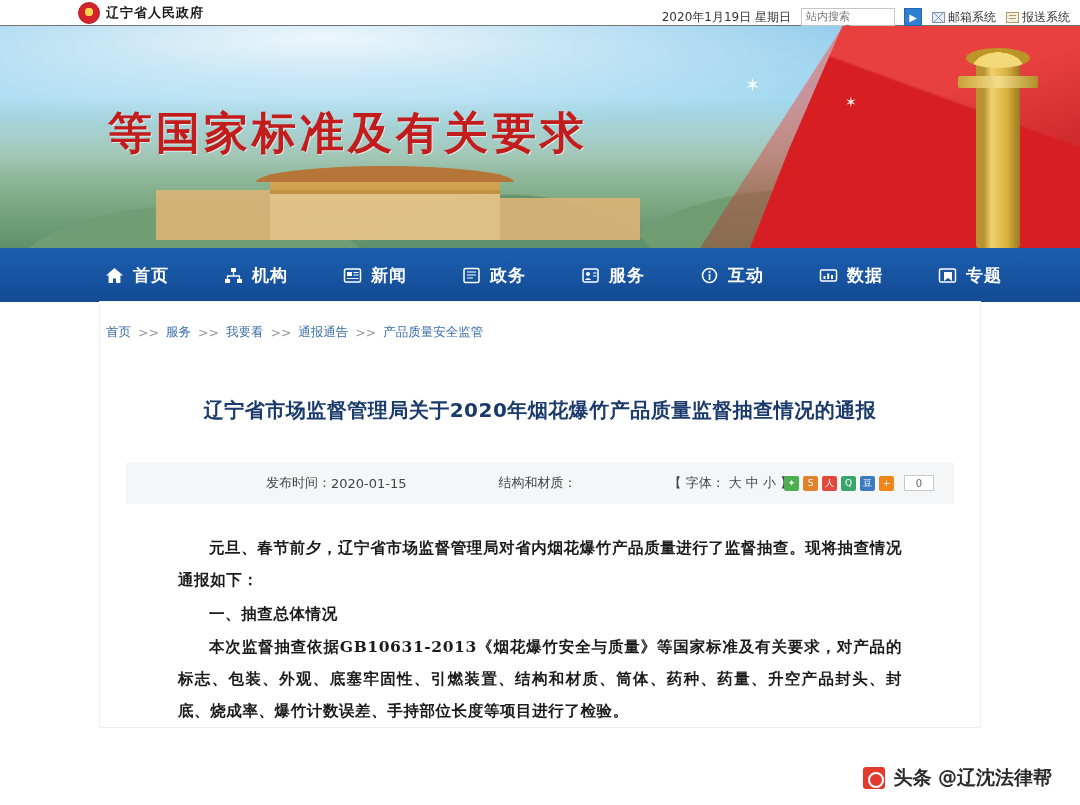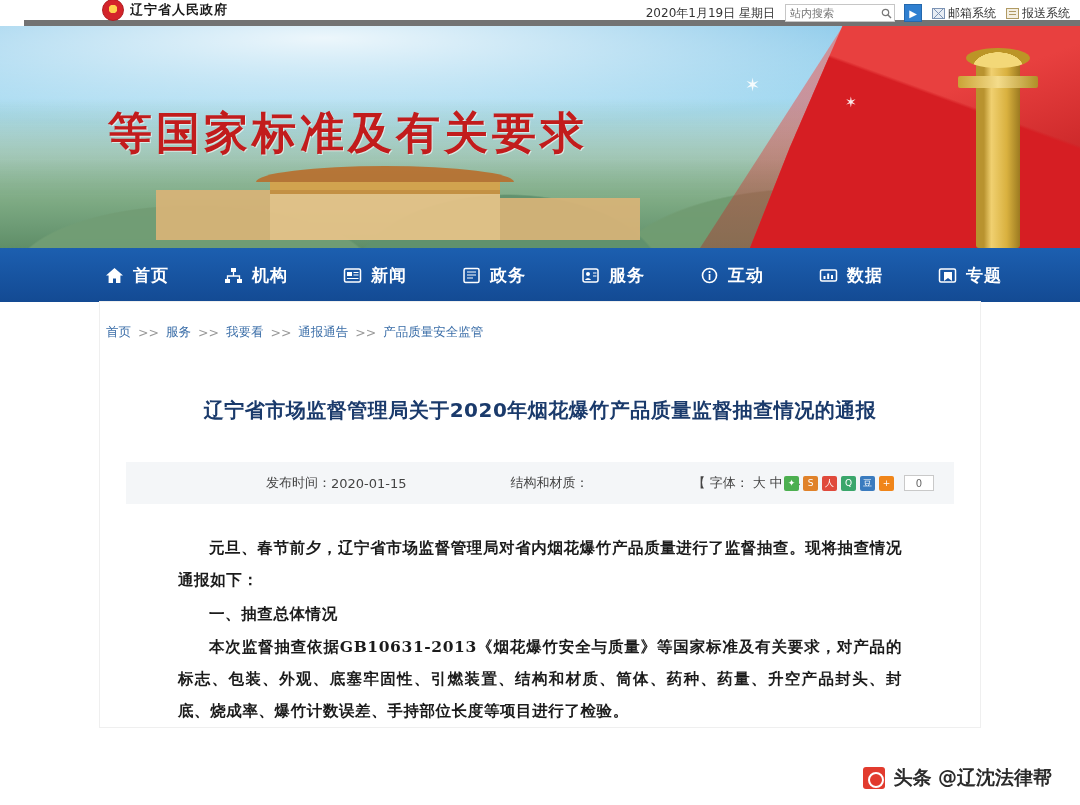--- a/index.html
+++ b/index.html
@@ -9,52 +9,51 @@
     font-family: "DejaVu Sans", "Liberation Sans", sans-serif;
     background: #ffffff;
     overflow: hidden;
   }
   .page { position: relative; width: 1080px; height: 805px; background: #fff; }
 
   
   .topbar {
     height: 26px;
     background: #ffffff;
-    border-bottom: 6px solid #737373;
+    border-bottom: 1px solid #737373;
     display: flex;
     align-items: center;
     font-size: 12px;
     color: #333;
     position: relative;
-    margin-left: 24px;
   }
   .gov-emblem {
     width: 22px; height: 22px; margin-left: 78px;
     border-radius: 50%;
     background: radial-gradient(circle at 50% 45%, #ffd24d 0 28%, #d4242a 30% 100%);
     border: 1px solid #b01d22;
     flex: none;
   }
   .gov-name {
     margin-left: 6px;
     font-size: 13px;
     color: #1a1a1a;
     letter-spacing: 1px;
     font-weight: bold;
   }
   .topbar-right {
     position: absolute; right: 10px; top: 0; height: 26px;
-    display: flex; align-items: center; gap: 10px;
+    display: flex; align-items: flex-end; gap: 10px;
     font-size: 12px; color: #444;
   }
   .date-text { color: #333; }
   .search-box {
     display: flex; align-items: center;
     border: 1px solid #c6c6c6;
-    height: 18px; background: #fff;
+    height: 18px; background: #fff; flex-direction: column;
   }
   .search-box input {
     border: 0; outline: 0; height: 16px; width: 92px;
     font-size: 11px; color: #8a8a8a; padding-left: 4px;
     font-family: "DejaVu Sans", "Liberation Sans", sans-serif;
     background: transparent;
   }
   .search-icon-btn {
     width: 16px; height: 16px; display: flex; align-items: center; justify-content: center;
     color: #777; font-size: 10px;
@@ -186,21 +185,20 @@
     font-size: 20px; font-weight: bold; color: #1a3a6b;
     letter-spacing: .5px;
     padding: 0 40px;
   }
   .meta-bar {
     margin: 38px 26px 0 26px;
     height: 42px; background: #f4f6f8;
     display: flex; align-items: center;
     font-size: 13px; color: #444;
     position: relative;
-    gap: 12px;
   }
   .meta-cell { display: flex; align-items: center; }
   .meta-pub { margin-left: 140px; }
   .meta-src { margin-left: 92px; }
   .meta-font { margin-left: 92px; }
   .share-icons { position: absolute; right: 20px; display: flex; align-items: center; gap: 4px; }
   .share-ico {
     width: 15px; height: 15px; border-radius: 2px; display: inline-block;
     font-size: 9px; color: #fff; text-align: center; line-height: 15px;
   }

